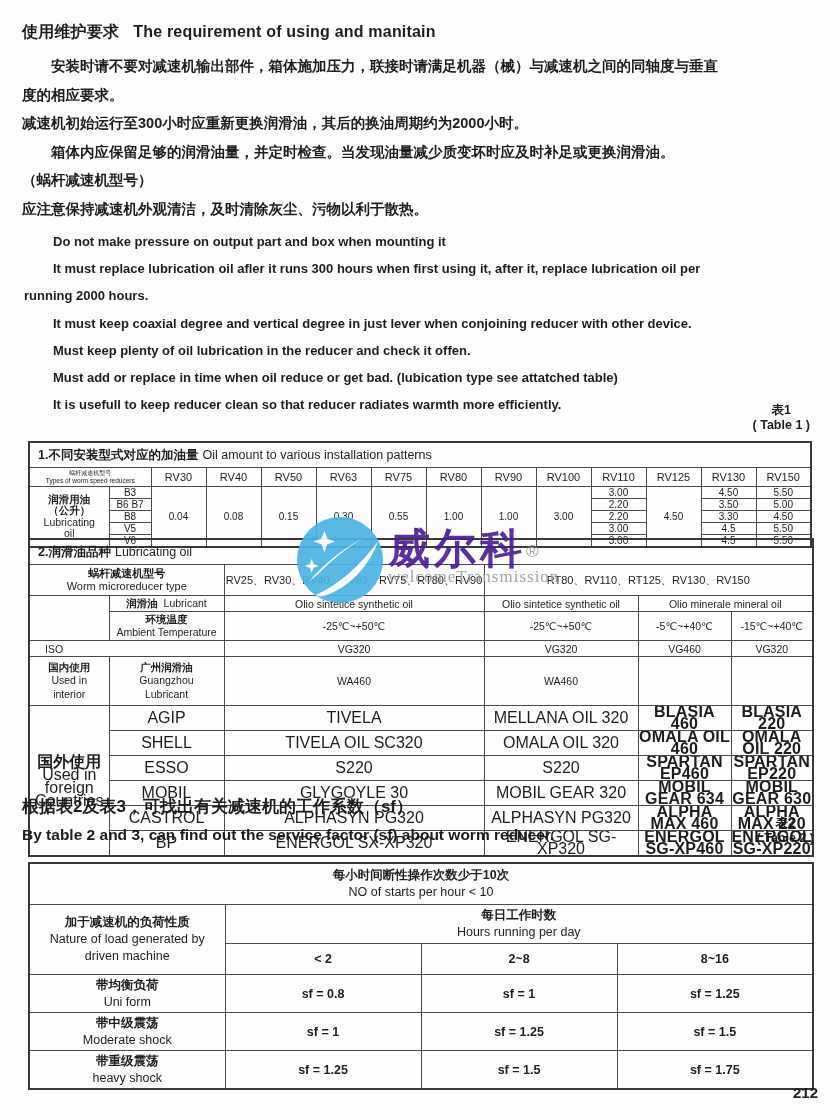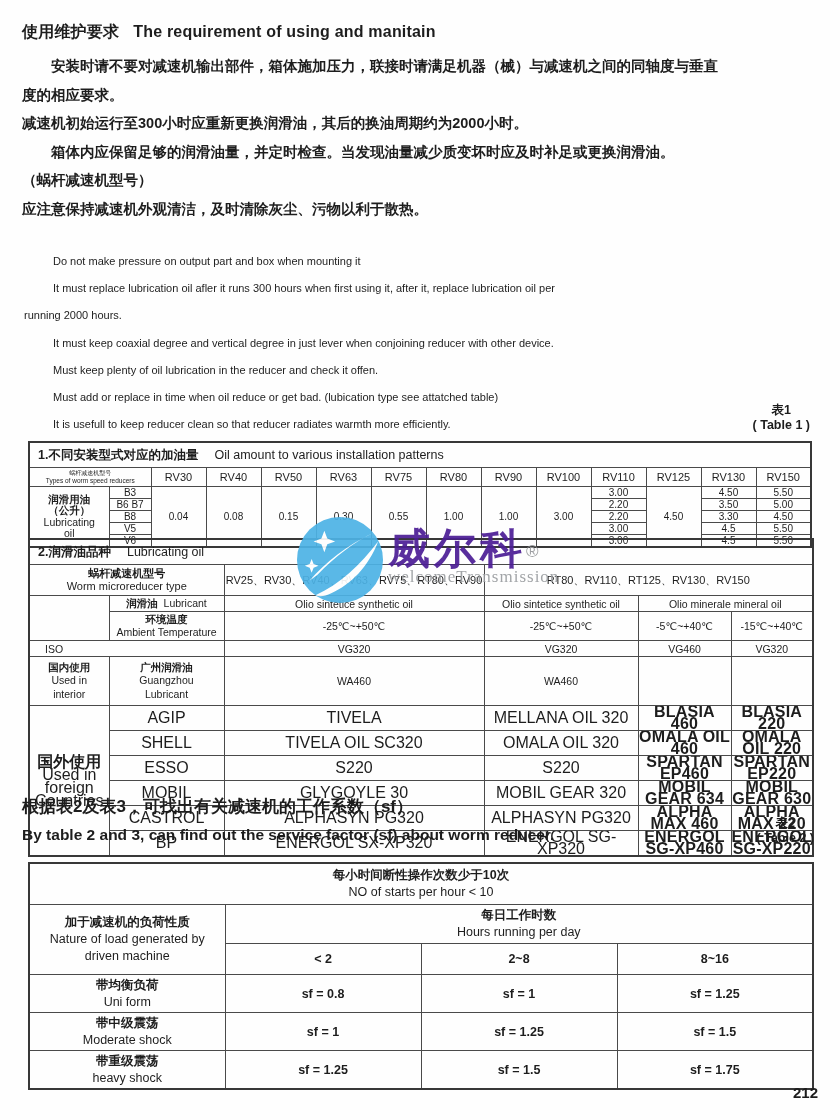--- a/index.html
+++ b/index.html
@@ -8,37 +8,37 @@
     font-family:"Liberation Sans","DejaVu Sans",sans-serif;
     color:#1d1d1d;position:relative;overflow:hidden;
   }
   .page{position:absolute;inset:0;}
 
   .doc-title{position:absolute;left:22px;top:22px;font-size:16px;font-weight:700;letter-spacing:.2px;text-align:center;}
   .doc-title .en{margin-left:14px;}
 
   .zh-block{position:absolute;left:22px;top:52px;width:800px;font-size:14.5px;font-weight:600;}
   .zh-block .line{height:28.6px;line-height:28.6px;white-space:nowrap;}
-  .en-block{position:absolute;left:24px;top:248px;width:800px;font-size:11px;font-weight:400;}
+  .en-block{position:absolute;left:24px;top:228px;width:800px;font-size:13px;font-weight:700;}
   .en-block .line{height:27.2px;line-height:27.2px;white-space:nowrap;}
   .ind{padding-left:29px;}
 
   .tag{position:absolute;text-align:center;font-weight:700;font-size:12.5px;line-height:15px;}
   .tag1{top:403px;right:30px;}
   .tag2{top:816px;right:26px;}
 
   table{border-collapse:collapse;position:absolute;left:28px;table-layout:fixed;background:transparent;}
   td{border:1px solid #4a4a4a;text-align:center;padding:0;overflow:hidden;vertical-align:middle;}
   .t1,.t2{border:2px solid #383838;}
   .b{font-weight:700;}
 
   
   .t1a{top:441px;width:784px;font-size:10px;}
   .t1a .secrow td{height:24px;text-align:left;padding-left:8px;font-size:12.5px;}
-  .sec .szh{font-weight:700;margin-right:16px;}
+  .sec .szh{font-weight:700;margin-right:4px;}
   .sec .sen{font-weight:400;}
   .t1a .hdr td{height:18px;font-size:11px;}
   .corner .c1{font-size:6px;line-height:7px;}
   .corner .c2{font-size:6.5px;line-height:7px;}
   .t1a .d td{height:11px;line-height:11px;font-size:10px;}
   .ulabel div{line-height:11.5px;font-size:10.5px;}
 
   
   .t1b{top:538px;width:784px;font-size:10.5px;}
   .t1b .secrow td{height:24px;text-align:left;padding-left:8px;font-size:12.5px;}

